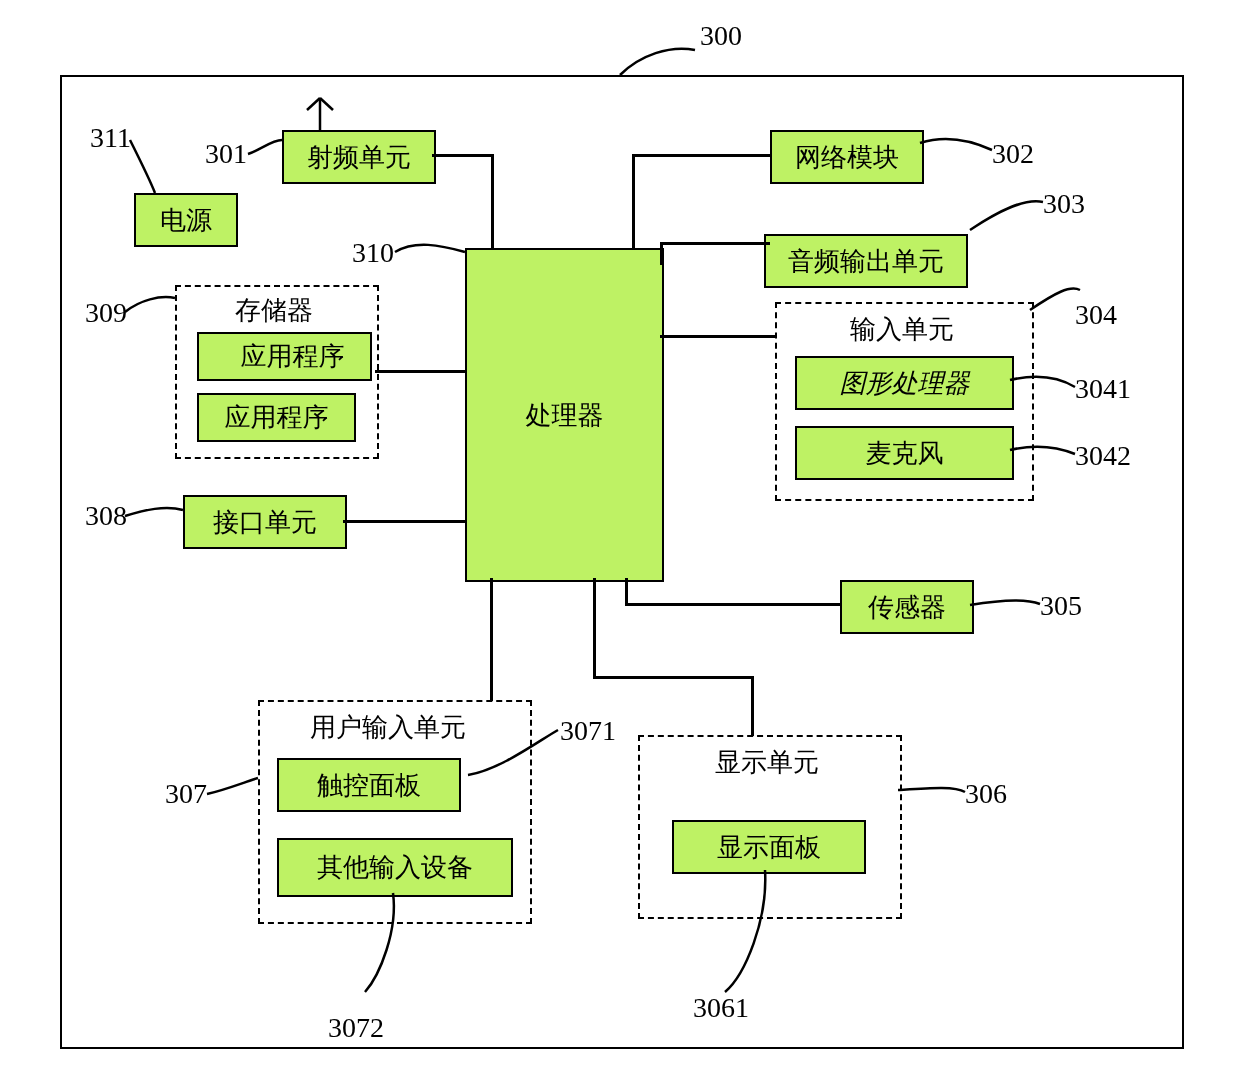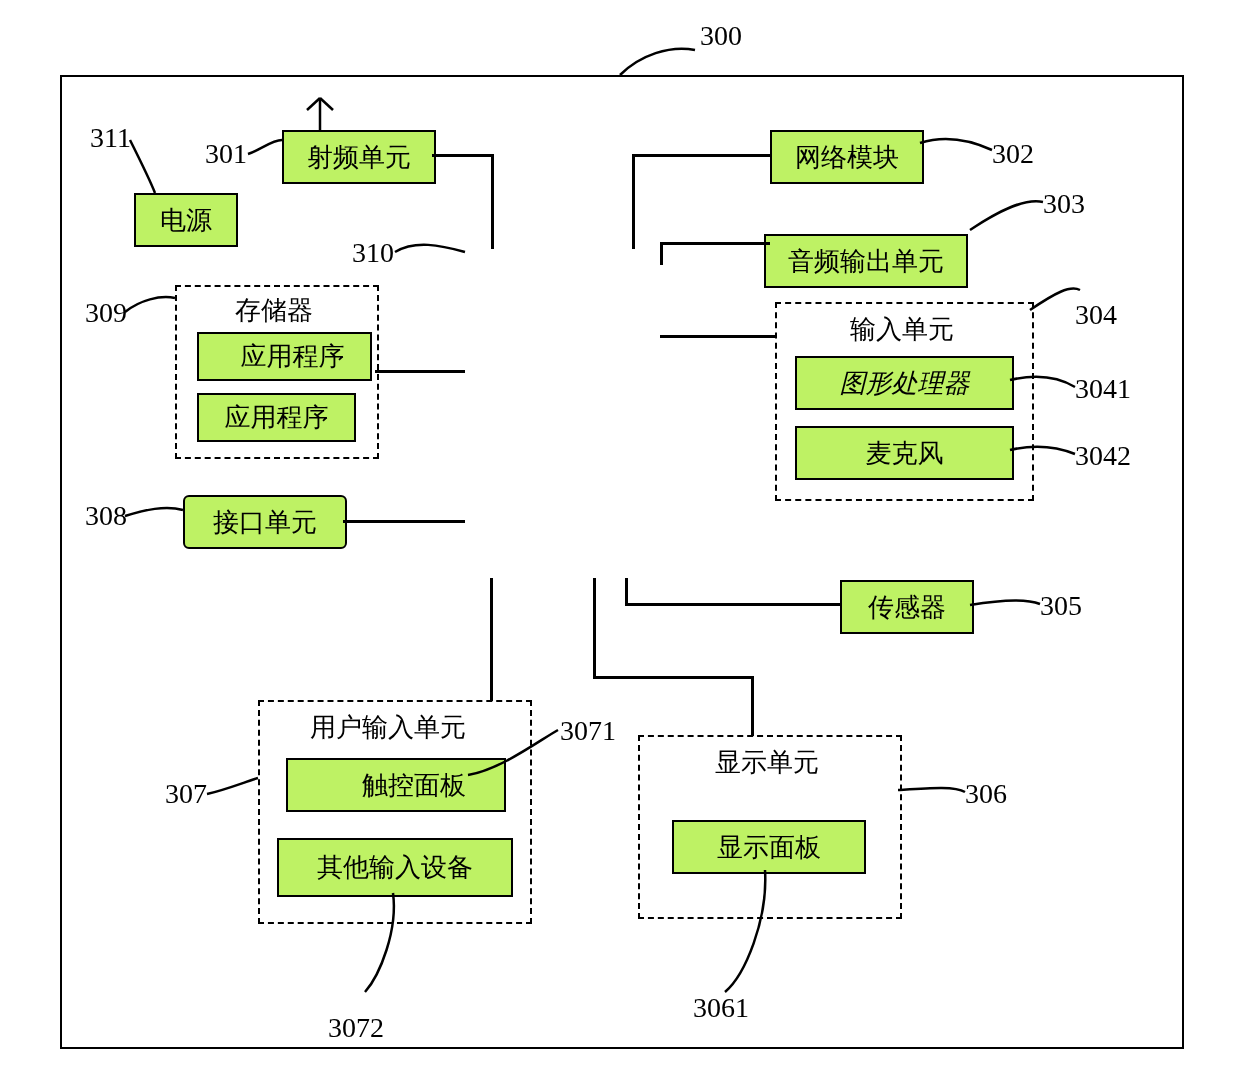--- a/index.html
+++ b/index.html
@@ -51,20 +51,23 @@
     position: absolute;
   }
 </style>
 </head>
 <body>
 
 <div class="canvas">
 
   <div class="box" style="left:60px; top:75px; width:1120px; height:970px; background:transparent;"></div>
 
+  <div class="box" style="left:465px; top:248px; width:195px; height:330px;">
+    <span>处理器</span>
+  </div>
 
   <div class="box" style="left:282px; top:130px; width:150px; height:50px;">
     <span>射频单元</span>
   </div>
 
   <svg class="antenna" style="left:305px; top:90px; width:30px; height:40px;" viewBox="0 0 30 40">
     <line x1="15" y1="40" x2="15" y2="8" stroke="#000" stroke-width="2.5"></line>
     <line x1="15" y1="8" x2="2" y2="20" stroke="#000" stroke-width="2.5"></line>
     <line x1="15" y1="8" x2="28" y2="20" stroke="#000" stroke-width="2.5"></line>
   </svg>
@@ -83,40 +86,40 @@
 
   <div class="group" style="left:175px; top:285px; width:200px; height:170px;"></div>
   <div class="group-title" style="left:235px; top:293px;">存储器</div>
   <div class="box" style="left:197px; top:332px; width:155px; height:45px;padding-left:16px;">
     <span>应用程序</span>
   </div>
   <div class="box" style="left:197px; top:393px; width:155px; height:45px;">
     <span>应用程序</span>
   </div>
 
-  <div class="box" style="left:183px; top:495px; width:160px; height:50px;border-radius:6px;">
+  <div class="box" style="left:183px; top:495px; width:160px; height:50px;">
     <span>接口单元</span>
   </div>
 
   <div class="group" style="left:775px; top:302px; width:255px; height:195px;"></div>
   <div class="group-title" style="left:850px; top:312px;">输入单元</div>
   <div class="box" style="left:795px; top:356px; width:215px; height:50px;font-style:italic;">
     <span>图形处理器</span>
   </div>
   <div class="box" style="left:795px; top:426px; width:215px; height:50px;">
     <span>麦克风</span>
   </div>
 
   <div class="box" style="left:840px; top:580px; width:130px; height:50px;">
     <span>传感器</span>
   </div>
 
   <div class="group" style="left:258px; top:700px; width:270px; height:220px;"></div>
   <div class="group-title" style="left:310px; top:710px;">用户输入单元</div>
-  <div class="box" style="left:286px; top:758px; width:180px; height:50px;padding-left:36px;">
+  <div class="box" style="left:277px; top:758px; width:180px; height:50px;">
     <span>触控面板</span>
   </div>
   <div class="box" style="left:277px; top:838px; width:232px; height:55px;">
     <span>其他输入设备</span>
   </div>
 
   <div class="group" style="left:638px; top:735px; width:260px; height:180px;"></div>
   <div class="group-title" style="left:715px; top:745px;">显示单元</div>
   <div class="box" style="left:672px; top:820px; width:190px; height:50px;">
     <span>显示面板</span>

